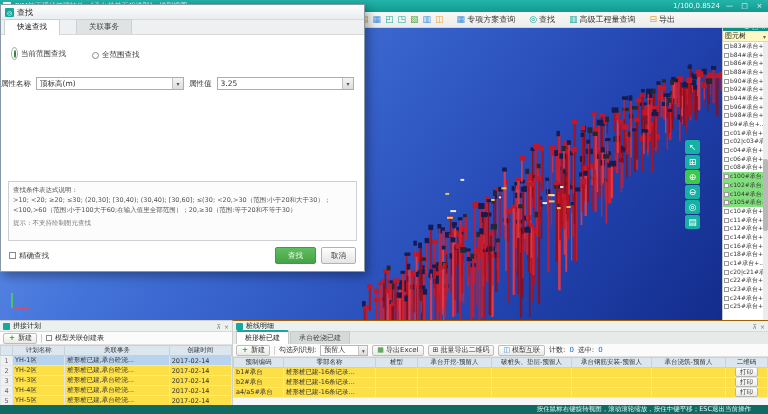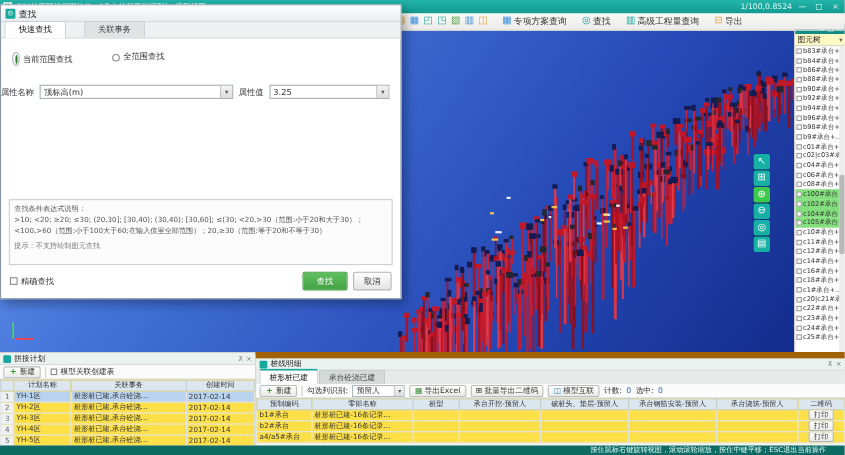--- a/index.html
+++ b/index.html
@@ -51,30 +51,30 @@
   .dialog { position:absolute; left:0; top:4px; width:365px; height:268px; background:#fff; border:1px solid #8a99a8;
             box-shadow:3px 4px 10px rgba(0,0,0,.35); z-index:20; display:flex; flex-direction:column; }
   .dlg-title { height:15px; background:linear-gradient(#fdfdfd,#e9edf0); border-bottom:1px solid #d6dade; display:flex;
                align-items:center; gap:3px; padding:0 4px; font-size:8px; color:#222; }
   .dlg-ticon { width:9px; height:9px; background:#18a79d; color:#fff; font-size:6px; line-height:9px; text-align:center; border-radius:1px; }
   .dlg-tabs { height:15px; background:#eef0f1; display:flex; align-items:flex-end; padding-left:3px; gap:16px; border-bottom:1px solid #d9d9d9; }
   .dlg-tab { font-size:7.5px; color:#444; padding:2px 12px; background:#dfe3e4; border:1px solid #ccd0d2; border-bottom:none;
              border-radius:2px 2px 0 0; cursor:default; }
   .dlg-tab.active { background:#fff; color:#111; position:relative; top:1px; padding-bottom:3px; }
   .dlg-body { flex:1; position:relative; font-size:7.5px; color:#333; }
-  .radio-row { position:absolute; top:12px; left:10px; display:flex; gap:36px; align-items:flex-start; }
+  .radio-row { position:absolute; top:12px; left:10px; display:flex; gap:26px; align-items:flex-end; }
   .radio-opt { display:flex; align-items:center; gap:3px; cursor:default; }
   .radio { width:7px; height:7px; border:1px solid #8a8a8a; border-radius:50%; background:#fff; position:relative; flex:0 0 auto; }
   .radio.sel::after { content:""; position:absolute; inset:1.5px; border-radius:50%; background:#2e7d32; }
   .field-row { position:absolute; top:42px; left:0; right:10px; display:flex; align-items:center; gap:5px; }
   .sel { border:1px solid #a6aeb6; background:#fff; height:13px; display:flex; align-items:center; justify-content:space-between;
          padding-left:3px; cursor:default; }
   .sel .arrow { width:11px; height:100%; background:linear-gradient(#f4f4f4,#dcdcdc); border-left:1px solid #c2c2c2;
                 display:flex; align-items:center; justify-content:center; font-size:6px; color:#555; }
-  .wname { width:176px; } .wval { flex:1; }
+  .wname { width:148px; } .wval { flex:1; }
   .helpbox { position:absolute; left:7px; right:7px; top:146px; height:60px; border:1px solid #ccd0d4; background:#fcfcfc;
              font-size:6.5px; line-height:1.55; color:#555; padding:3px 4px; overflow:hidden; }
   .helpbox .tip { margin-top:3px; color:#777; }
   .dlg-bottom { position:absolute; left:8px; right:8px; bottom:7px; display:flex; align-items:center; gap:5px; }
   .cbx { display:flex; align-items:center; gap:3px; cursor:default; }
   .cbx .box { width:7px; height:7px; border:1px solid #8a8a8a; background:#fff; }
   .dlg-bottom .spacer { flex:1; }
   .btn-find { background:linear-gradient(#5fbf5f,#44a344); border:1px solid #3d9c3d; color:#fff; font-size:7.5px;
               padding:2.5px 12px; border-radius:2px; cursor:default; }
   .btn-cancel { background:linear-gradient(#ffffff,#e4e4e4); border:1px solid #b2b2b2; color:#333; font-size:7.5px;
@@ -95,21 +95,21 @@
 
   .bottom-left { position:absolute; left:0; top:320px; width:232px; height:85px; background:#f5f6f5; border-top:1px solid #cfcfcd; z-index:3; }
   table.grid { border-collapse:collapse; table-layout:fixed; width:100%; font-size:6.5px; color:#333; background:#fde047; }
   table.grid th { background:#dbe6ef; border:1px solid #c6d1da; font-weight:normal; height:9px; padding:0 1px;
                   overflow:hidden; white-space:nowrap; }
   table.grid td { border:1px solid #e2e6ea; height:9px; padding:0 2px; overflow:hidden; white-space:nowrap; }
   table.grid td.rowno { background:#eef0f2; text-align:center; color:#666; }
   tr.selected td { background:#b9d3ee; }
 
   .bottom-right { position:absolute; left:232px; top:320px; right:0; height:85px; background:#f5f6f5;
-                  border-top:6px solid #a16207; border-left:1px solid #cfcfcd; z-index:3; display:flex; flex-direction:column; }
+                  border-top:1px solid #a16207; border-left:1px solid #cfcfcd; z-index:3; display:flex; flex-direction:column; }
   .br-tabs { height:12px; background:#e6eae8; display:flex; align-items:flex-end; gap:1px; padding-left:3px; }
   .br-tab { font-size:7px; padding:1px 8px; background:#d4dad8; border:1px solid #c4cac8; border-bottom:none;
             border-radius:2px 2px 0 0; color:#444; cursor:default; }
   .br-tab.active { background:#fff; color:#111; border-top:2px solid #18a79d; }
   .qr-btn { font-size:6.5px; border:1px solid #b5b5b3; background:linear-gradient(#fff,#e9e9e7); padding:0 4px;
             border-radius:2px; cursor:default; }
   .ddl { display:flex; align-items:center; border:1px solid #b0b8c0; background:#fff; height:11px; padding-left:3px; cursor:default; }
   .ddl .arrow { width:9px; text-align:center; font-size:5.5px; color:#555; background:linear-gradient(#f4f4f4,#dcdcdc);
                 border-left:1px solid #c6c6c6; height:100%; line-height:10px; }
 

